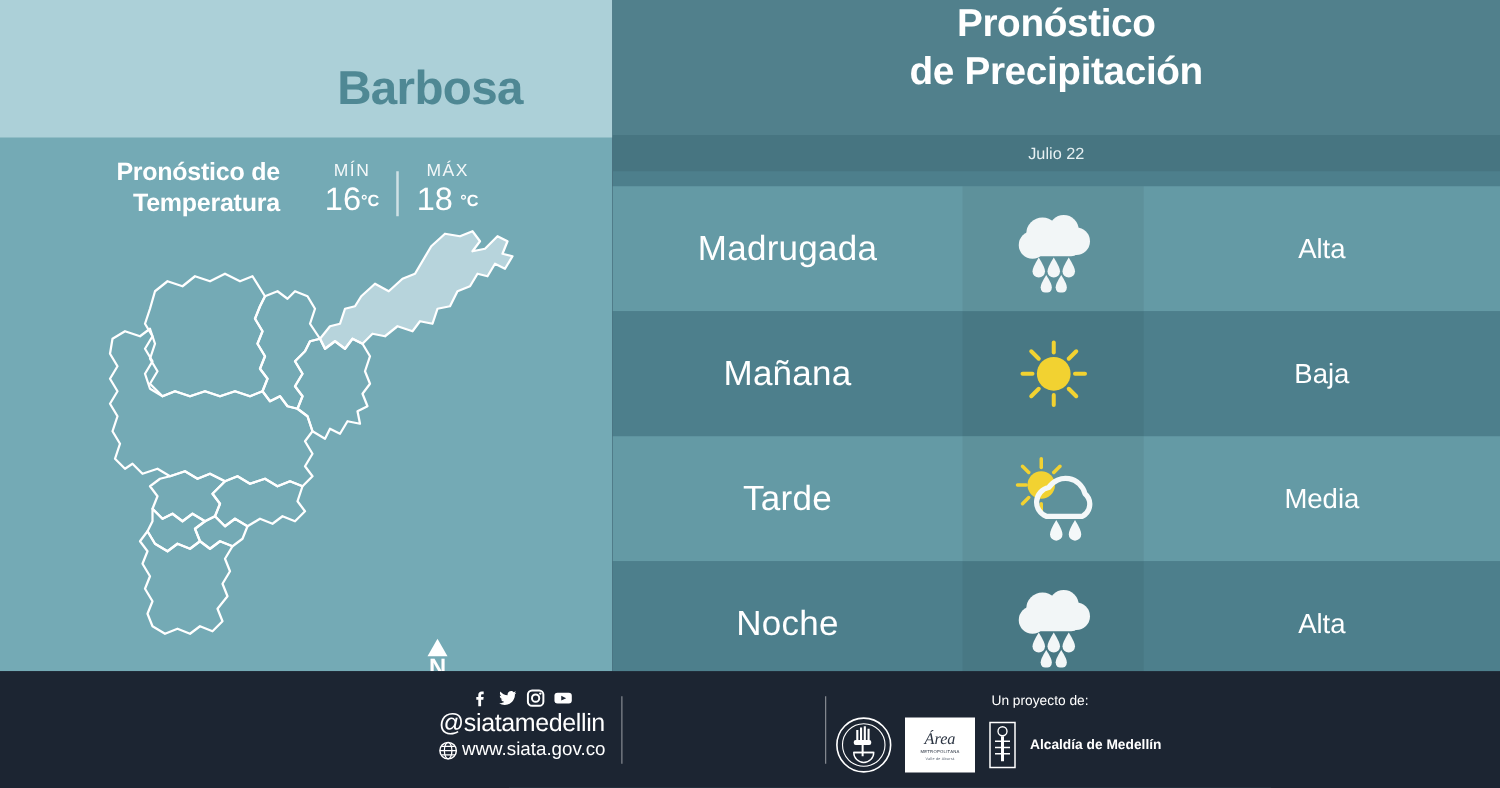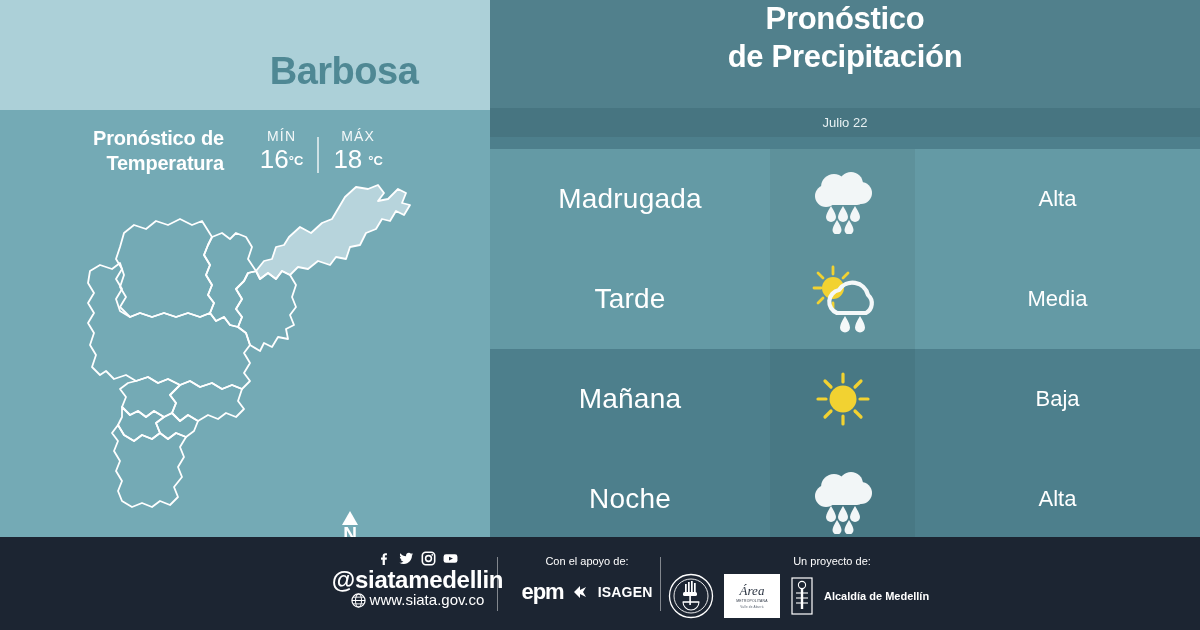--- a/index.html
+++ b/index.html
@@ -240,22 +240,22 @@
     text-align: center;
   }
   .social-icons {
     display: flex;
     justify-content: center;
     gap: 7px;
     margin-bottom: 2px;
   }
   .social-icons .si { width: 15px; height: 15px; display:block; }
   .footer-handle {
-    font-size: 24px;
-    font-weight: bold;
+    font-size: 20px;
+    font-weight: normal;
     line-height: 23px;
     letter-spacing: -0.3px;
   }
   .footer-web {
     font-size: 15px;
     display: flex;
     align-items: center;
     justify-content: center;
     gap: 4px;
     line-height: 18px;
@@ -432,43 +432,20 @@
             <g fill="#f2f6f7">
               <path d="M27 42 q-5 8 -5 11 a5 5 0 0 0 10 0 q0 -3 -5 -11 Z"></path>
               <path d="M39 42 q-5 8 -5 11 a5 5 0 0 0 10 0 q0 -3 -5 -11 Z"></path>
               <path d="M51 42 q-5 8 -5 11 a5 5 0 0 0 10 0 q0 -3 -5 -11 Z"></path>
               <path d="M33 56 q-4.5 7 -4.5 10 a4.5 4.5 0 0 0 9 0 q0 -3 -4.5 -10 Z"></path>
               <path d="M45 56 q-4.5 7 -4.5 10 a4.5 4.5 0 0 0 9 0 q0 -3 -4.5 -10 Z"></path>
             </g>
           </svg>
         </div>
         <div class="col-level">Alta</div>
-      </div>
-
-      <div class="frow odd">
-        <div class="col-period">Tarde</div>
-        <div class="col-icon">
-          <svg width="80" height="72" viewBox="0 0 80 72">
-            <circle cx="30" cy="25" r="11" fill="#f2d231"></circle>
-            <g stroke="#f2d231" stroke-width="2.8" stroke-linecap="round">
-              <line x1="30" y1="4" x2="30" y2="11"></line>
-              <line x1="11" y1="25" x2="18" y2="25"></line>
-              <line x1="15" y1="10" x2="20" y2="15"></line>
-              <line x1="15" y1="40" x2="20" y2="35"></line>
-              <line x1="45" y1="10" x2="40" y2="15"></line>
-              <line x1="30" y1="46" x2="30" y2="40"></line>
-            </g>
-            <path d="M34 50 a12 12 0 0 1 2 -23 a16 16 0 0 1 29 5 a11 11 0 0 1 -2 18 Z" fill="none" stroke="#f4f8f9" stroke-width="4.2" stroke-linejoin="round"></path>
-            <g fill="#f4f8f9">
-              <path d="M42 53 q-5 8 -5 11.5 a5 5 0 0 0 10 0 q0 -3.5 -5 -11.5 Z"></path>
-              <path d="M57 53 q-5 8 -5 11.5 a5 5 0 0 0 10 0 q0 -3.5 -5 -11.5 Z"></path>
-            </g>
-          </svg>
-        </div>
-        <div class="col-level">Media</div>
       </div>
 
       <div class="frow even">
         <div class="col-period">Mañana</div>
         <div class="col-icon">
           <svg width="74" height="70" viewBox="0 0 74 70">
             <circle cx="37" cy="35" r="13.5" fill="#f2d231"></circle>
             <g stroke="#f2d231" stroke-width="3.2" stroke-linecap="round">
               <line x1="37" y1="10" x2="37" y2="18"></line>
               <line x1="37" y1="52" x2="37" y2="60"></line>
@@ -477,20 +454,43 @@
               <line x1="19" y1="17" x2="25" y2="23"></line>
               <line x1="49" y1="47" x2="55" y2="53"></line>
               <line x1="19" y1="53" x2="25" y2="47"></line>
               <line x1="49" y1="23" x2="55" y2="17"></line>
             </g>
           </svg>
         </div>
         <div class="col-level">Baja</div>
       </div>
 
+      <div class="frow odd">
+        <div class="col-period">Tarde</div>
+        <div class="col-icon">
+          <svg width="80" height="72" viewBox="0 0 80 72">
+            <circle cx="30" cy="25" r="11" fill="#f2d231"></circle>
+            <g stroke="#f2d231" stroke-width="2.8" stroke-linecap="round">
+              <line x1="30" y1="4" x2="30" y2="11"></line>
+              <line x1="11" y1="25" x2="18" y2="25"></line>
+              <line x1="15" y1="10" x2="20" y2="15"></line>
+              <line x1="15" y1="40" x2="20" y2="35"></line>
+              <line x1="45" y1="10" x2="40" y2="15"></line>
+              <line x1="30" y1="46" x2="30" y2="40"></line>
+            </g>
+            <path d="M34 50 a12 12 0 0 1 2 -23 a16 16 0 0 1 29 5 a11 11 0 0 1 -2 18 Z" fill="none" stroke="#f4f8f9" stroke-width="4.2" stroke-linejoin="round"></path>
+            <g fill="#f4f8f9">
+              <path d="M42 53 q-5 8 -5 11.5 a5 5 0 0 0 10 0 q0 -3.5 -5 -11.5 Z"></path>
+              <path d="M57 53 q-5 8 -5 11.5 a5 5 0 0 0 10 0 q0 -3.5 -5 -11.5 Z"></path>
+            </g>
+          </svg>
+        </div>
+        <div class="col-level">Media</div>
+      </div>
+
       <div class="frow even">
         <div class="col-period">Noche</div>
         <div class="col-icon">
           <svg width="78" height="70" viewBox="0 0 78 70">
             <g fill="#f2f6f7">
               <circle cx="30" cy="23" r="13"></circle>
               <circle cx="47" cy="20" r="12"></circle>
               <circle cx="57" cy="29" r="11"></circle>
               <circle cx="22" cy="32" r="11"></circle>
               <rect x="22" y="27" width="38" height="14" rx="7"></rect>
@@ -538,30 +538,20 @@
           <line x1="1" y1="8" x2="15" y2="8" stroke="#ffffff" stroke-width="1.1"></line>
           <line x1="2.2" y1="4.4" x2="13.8" y2="4.4" stroke="#ffffff" stroke-width="1"></line>
           <line x1="2.2" y1="11.6" x2="13.8" y2="11.6" stroke="#ffffff" stroke-width="1"></line>
         </svg>
         <span>www.siata.gov.co</span>
       </div>
     </div>
 
     <div class="vdiv" style="left:497px;"></div>
 
-    <div class="support-block">
-      <div class="cap">Con el apoyo de:</div>
-      <div class="logo-row">
-        <span class="epm-text">epm</span>
-        <svg width="16" height="14" viewBox="0 0 16 14">
-          <path fill="#ffffff" d="M1 7 L7 1 L7 5 L13 2 L10 7 L13 12 L7 9 L7 13 Z"></path>
-        </svg>
-        <span class="isagen-text">ISAGEN</span>
-      </div>
-    </div>
 
     <div class="vdiv" style="left:660px;"></div>
 
     <div class="project-block">
       <div class="cap">Un proyecto de:</div>
       <div class="project-logos">
         <svg width="46" height="46" viewBox="0 0 46 46">
           <circle cx="23" cy="23" r="21.5" fill="none" stroke="#ffffff" stroke-width="1.3"></circle>
           <circle cx="23" cy="23" r="17" fill="none" stroke="#ffffff" stroke-width="0.9"></circle>
           <g fill="#ffffff">

